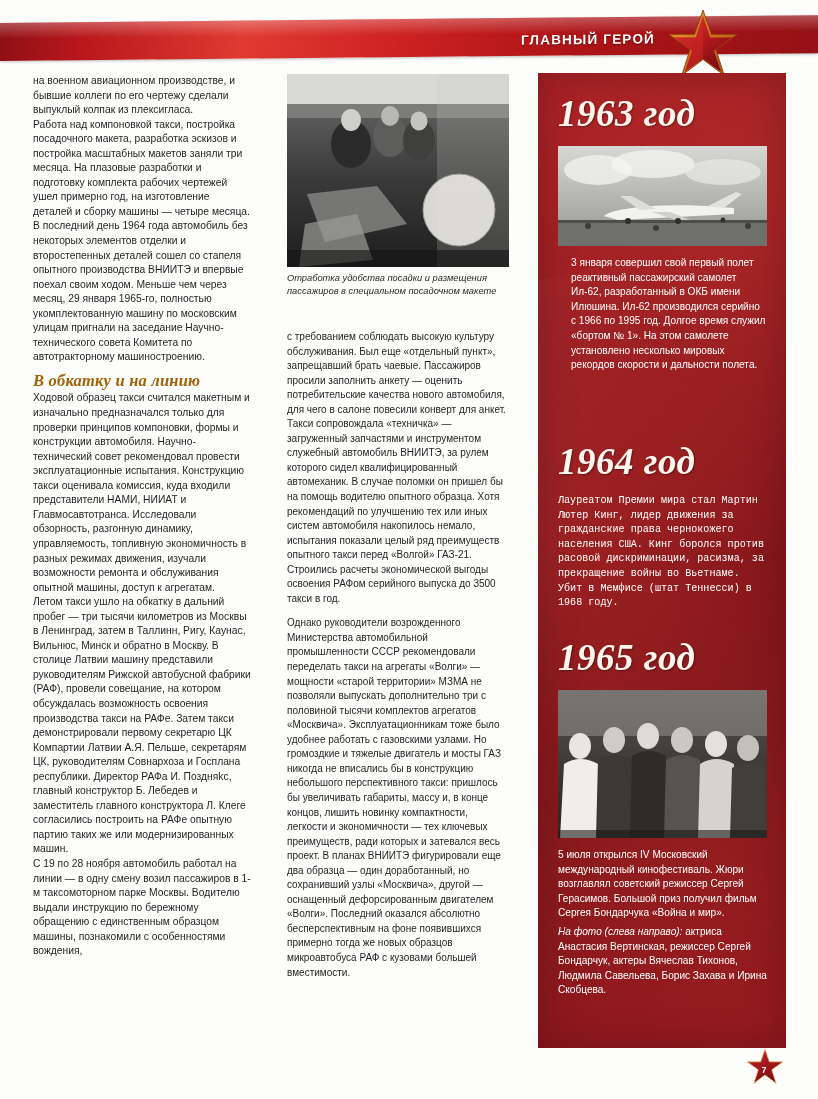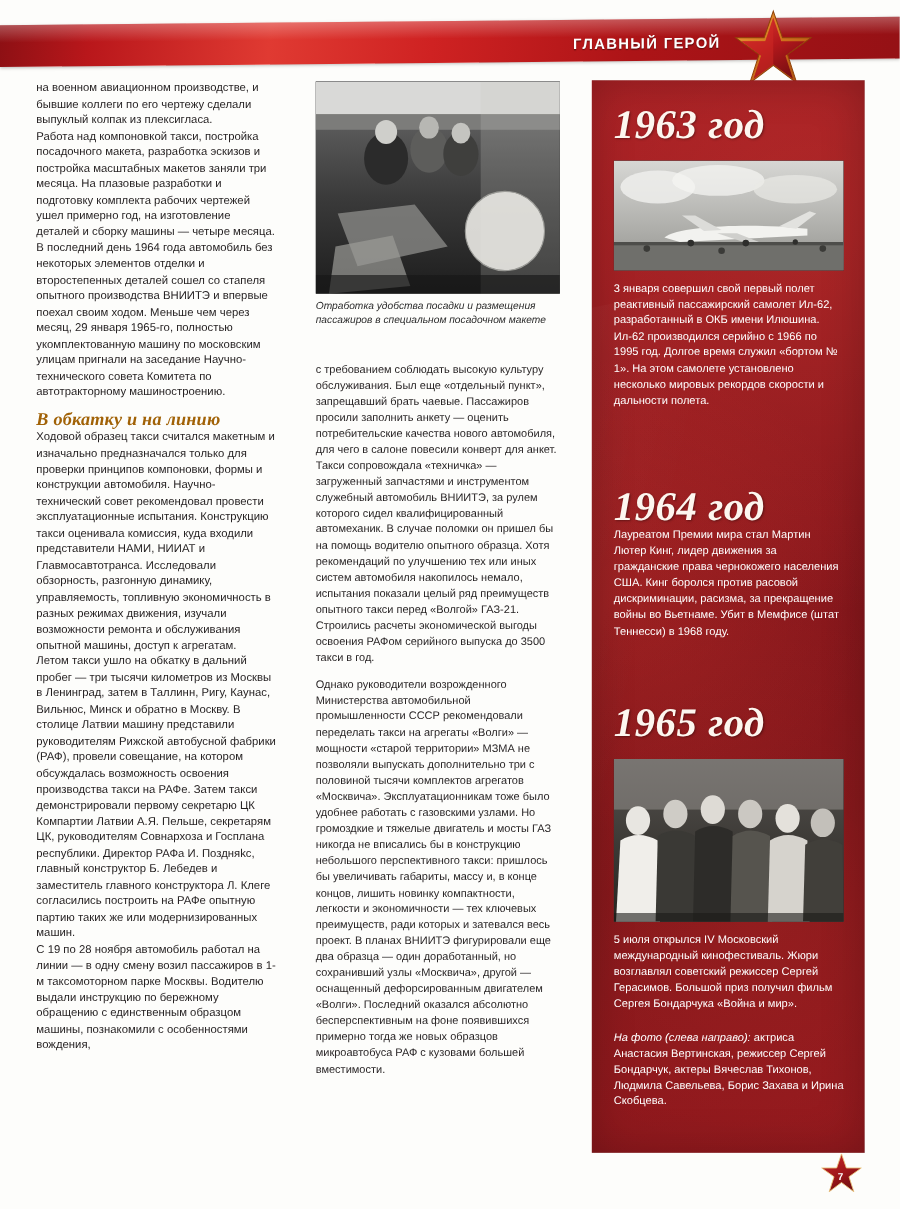--- a/index.html
+++ b/index.html
@@ -180,26 +180,26 @@
         <path d="M82 64 L62 50 L74 50 L98 63 Z" fill="#dcdcd9"></path>
         <path d="M94 66 L118 74 L132 74 L112 66 Z" fill="#cfcfcc"></path>
         <circle cx="70" cy="75" r="3" fill="#2e2e2c"></circle>
         <circle cx="120" cy="75" r="3" fill="#2e2e2c"></circle>
         <circle cx="165" cy="74" r="2.4" fill="#2e2e2c"></circle>
         <circle cx="30" cy="80" r="3" fill="#3b3b38"></circle>
         <circle cx="98" cy="82" r="3" fill="#3b3b38"></circle>
         <circle cx="190" cy="80" r="3" fill="#3b3b38"></circle>
       </svg>
     </div>
-    <div class="sb-text" style="margin-top:10px;">3 января совершил свой первый полет реактивный пассажирский самолет Ил-62, разработанный в ОКБ имени Илюшина. Ил-62 производился серийно с 1966 по 1995 год. Долгое время служил «бортом № 1». На этом самолете установлено несколько мировых рекордов скорости и дальности полета.</div>
+    <div class="sb-text" style="margin-top:10px;margin-left:13px;">3 января совершил свой первый полет реактивный пассажирский самолет Ил-62, разработанный в ОКБ имени Илюшина. Ил-62 производился серийно с 1966 по 1995 год. Долгое время служил «бортом № 1». На этом самолете установлено несколько мировых рекордов скорости и дальности полета.</div>
   </div>
 
   <div class="sb-block" style="top:370px;">
     <div class="yr">1964 год</div>
-    <div class="sb-text" style="">Лауреатом Премии мира стал Мартин Лютер Кинг, лидер движения за гражданские права чернокожего населения США. Кинг боролся против расовой дискриминации, расизма, за прекращение войны во Вьетнаме. Убит в Мемфисе (штат Теннесси) в 1968 году.</div>
+    <div class="sb-text" style="margin-top:14px;font-family:Liberation Mono, monospace;">Лауреатом Премии мира стал Мартин Лютер Кинг, лидер движения за гражданские права чернокожего населения США. Кинг боролся против расовой дискриминации, расизма, за прекращение войны во Вьетнаме. Убит в Мемфисе (штат Теннесси) в 1968 году.</div>
   </div>
 
   <div class="sb-block" style="top:566px;">
     <div class="yr">1965 год</div>
     <div class="sb-photo" style="height:148px;margin-top:14px;">
       <svg viewBox="0 0 209 148" width="209" height="148">
         <defs>
           <linearGradient id="fbg" x1="0" y1="0" x2="0" y2="1">
             <stop offset="0%" stop-color="#55524f"></stop>
               <stop offset="100%" stop-color="#26241f"></stop>
@@ -218,21 +218,21 @@
           <path d="M108 70 Q124 60 142 70 L144 148 L106 148 Z" fill="#56544e"></path>
           <ellipse cx="158" cy="54" rx="11" ry="13" fill="#e4e1db"></ellipse>
           <path d="M142 74 Q158 64 176 74 L178 148 L140 148 Z" fill="#d6d3cd"></path>
           <ellipse cx="190" cy="58" rx="11" ry="13" fill="#c3c0ba"></ellipse>
           <path d="M174 78 Q190 68 208 78 L209 148 L172 148 Z" fill="#413f3a"></path>
         </g>
         <rect x="0" y="140" width="209" height="8" fill="#1b1a17" opacity="0.6"></rect>
       </svg>
     </div>
     <div class="sb-text" style="margin-top:10px;">5 июля открылся IV Московский международный кинофестиваль. Жюри возглавлял советский режиссер Сергей Герасимов. Большой приз получил фильм Сергея Бондарчука «Война и мир».</div>
-    <div class="sb-text" style="margin-top:16px;">
+    <div class="sb-text" style="margin-top:4px;">
       <em>На фото (слева направо):</em><span> актриса Анастасия Вертинская, режиссер Сергей Бондарчук, актеры Вячеслав Тихонов, Людмила Савельева, Борис Захава и Ирина Скобцева.</span>
     </div>
   </div>
 </div>
 
 <div class="foot-star">
   <svg viewBox="0 0 100 100" width="40" height="40">
     <defs>
       <linearGradient id="fs" x1="0" y1="0" x2="0.5" y2="1">
         <stop offset="0%" stop-color="#c9282a"></stop>

